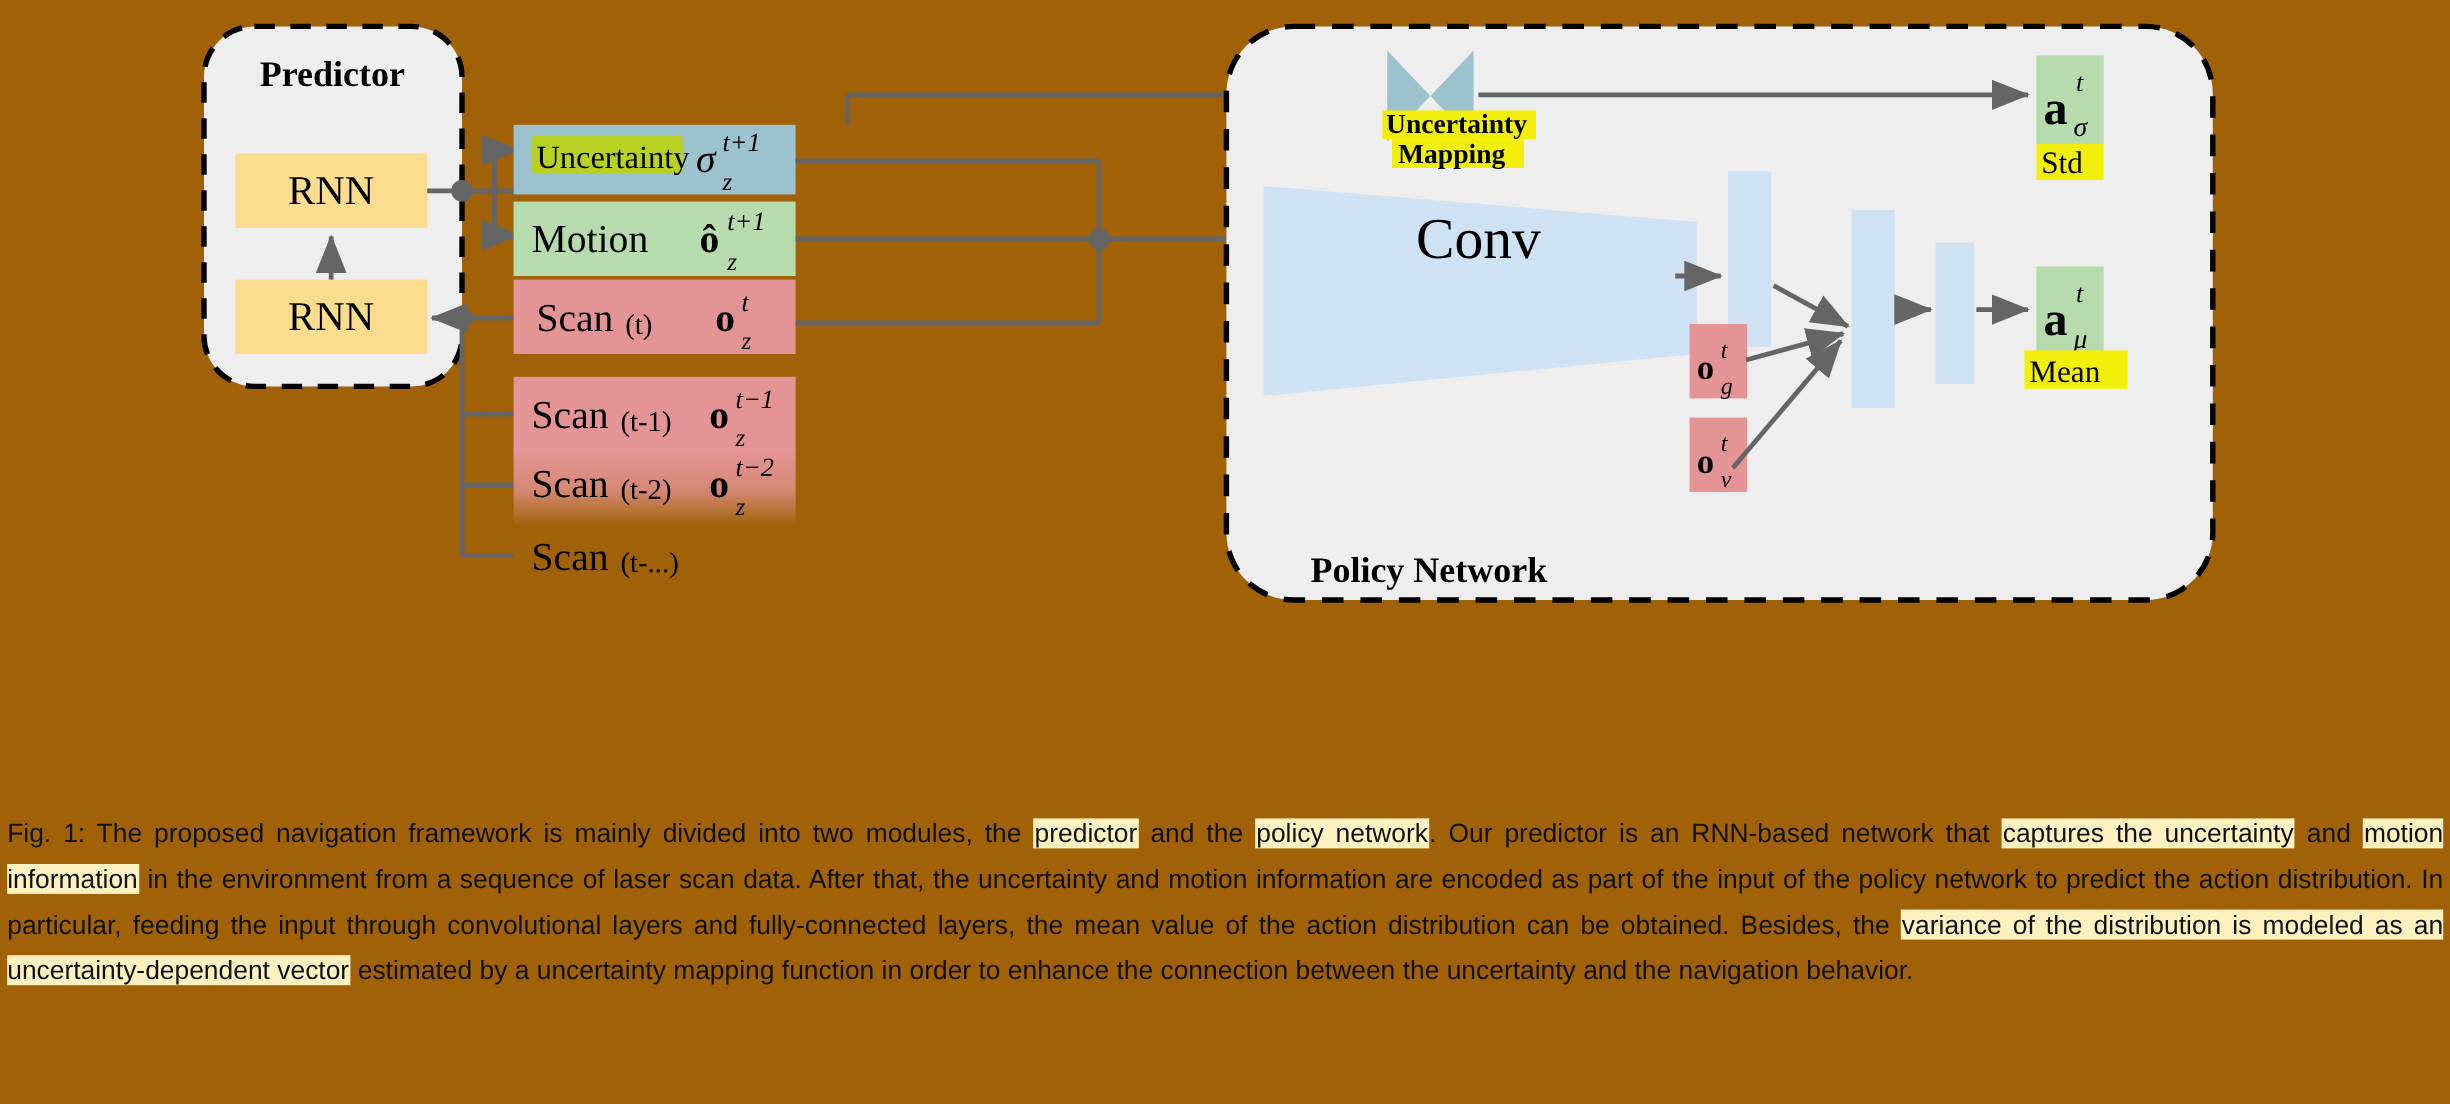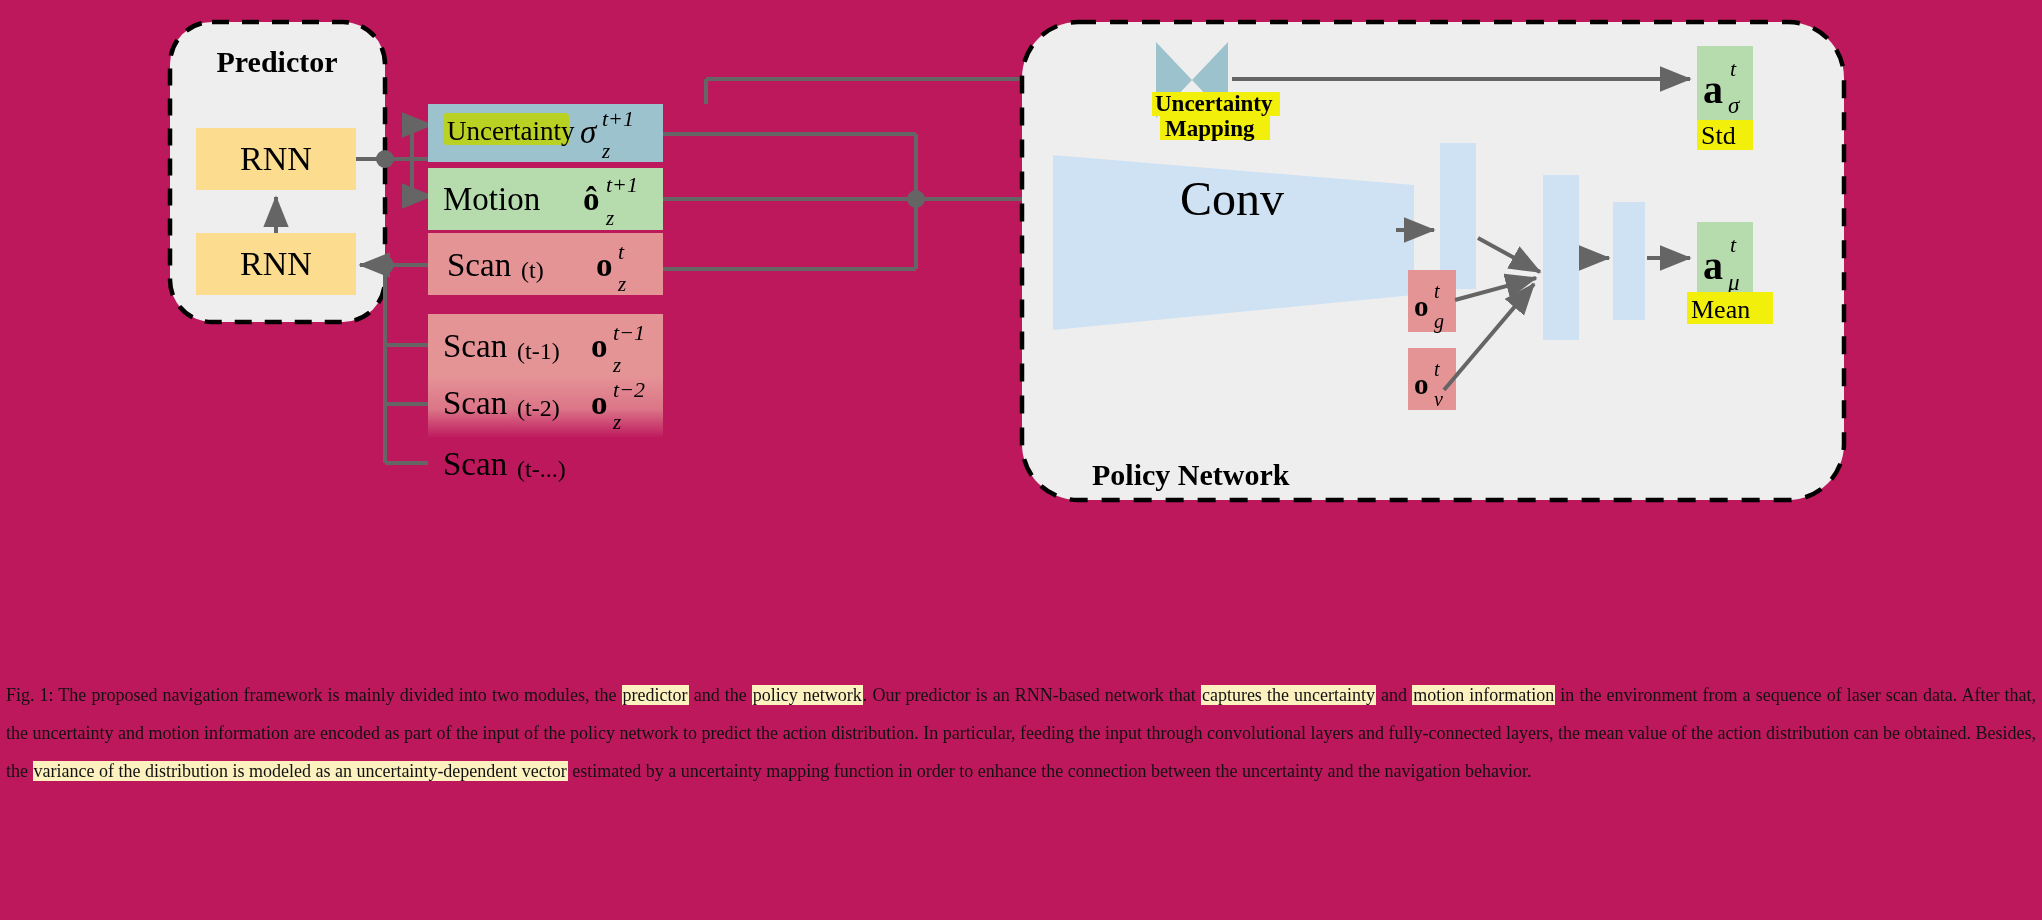--- a/index.html
+++ b/index.html
@@ -1,20 +1,20 @@
 <!DOCTYPE html>
 <html><head>
 <meta charset="utf-8">
 <style>
   html,body{margin:0;padding:0;background:#ffffff;}
   body{width:2042px;height:920px;font-family:"Liberation Serif",serif;color:#000;}
-  #stage{position:relative;width:2042px;height:920px;overflow:hidden;background:#be185d;}
+  #stage{position:relative;width:2042px;height:920px;overflow:hidden;background:#a16207;}
   #diagram{position:absolute;left:0;top:0;width:2042px;height:680px;}
   .caption-wrap{position:absolute;left:6px;top:676px;width:2030px;}
-  .caption{font-family:Liberation Serif, serif;font-size:18px;line-height:38px;text-align:justify;color:#111;}
+  .caption{font-family:Liberation Sans, sans-serif;font-size:22px;line-height:38px;text-align:justify;color:#111;}
   .hl{background:#fdf2bf;padding:0 1px;}
   svg{display:block;}
   .ttl{font-family:"Liberation Serif",serif;font-weight:bold;}
 </style>
 </head>
 <body>
 
 <div id="stage">
 
   <svg id="diagram" viewBox="0 0 2042 680">

